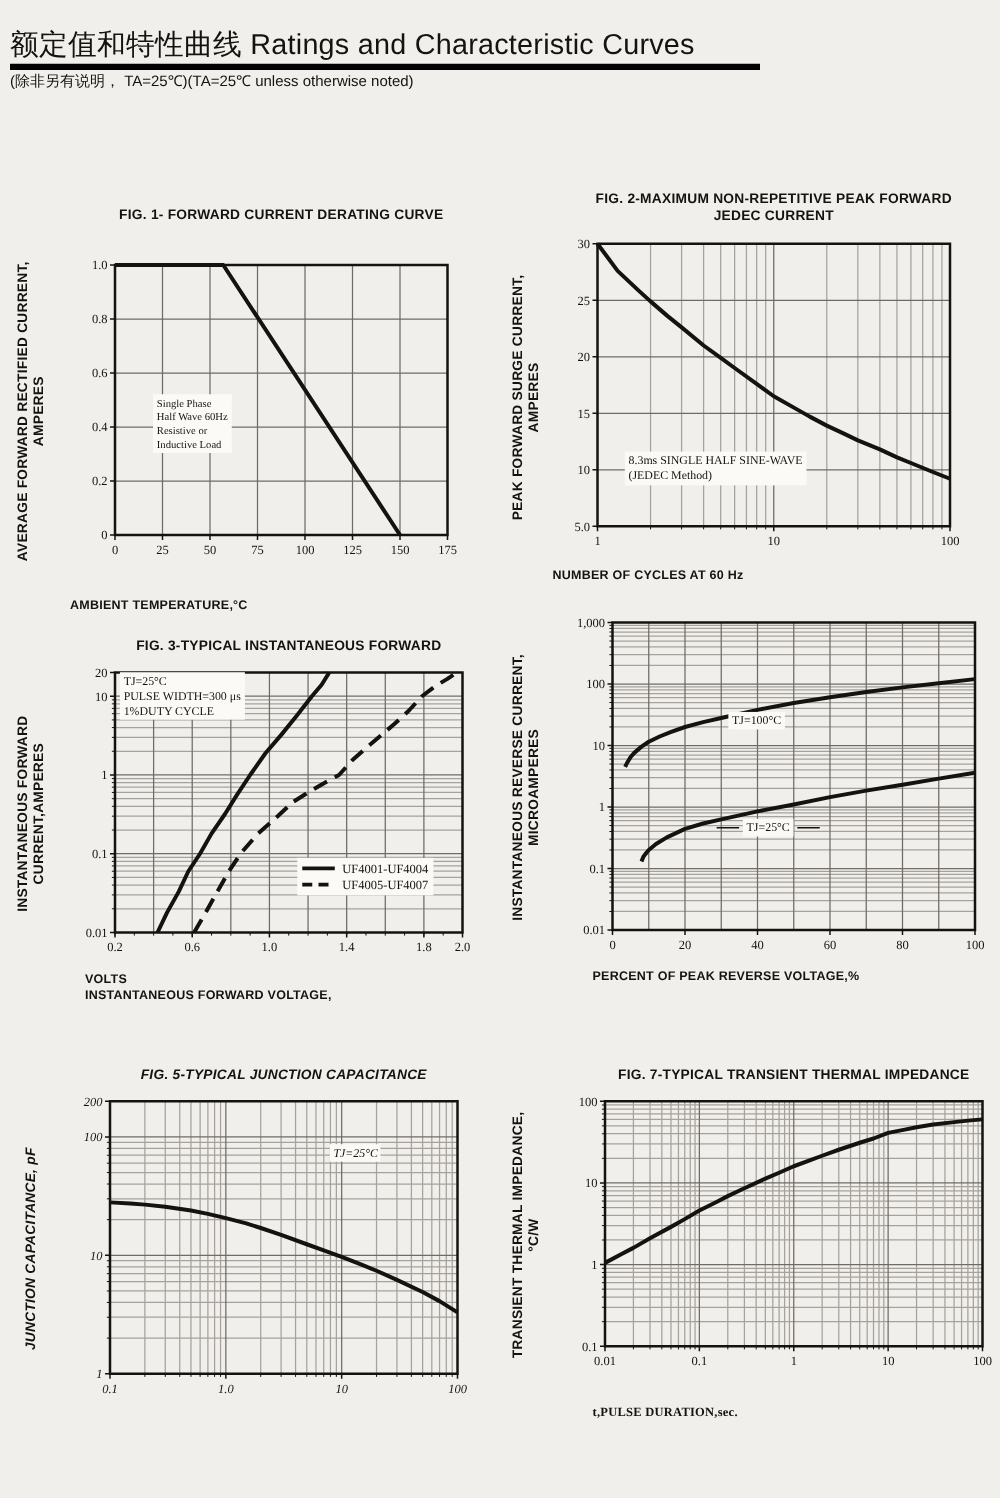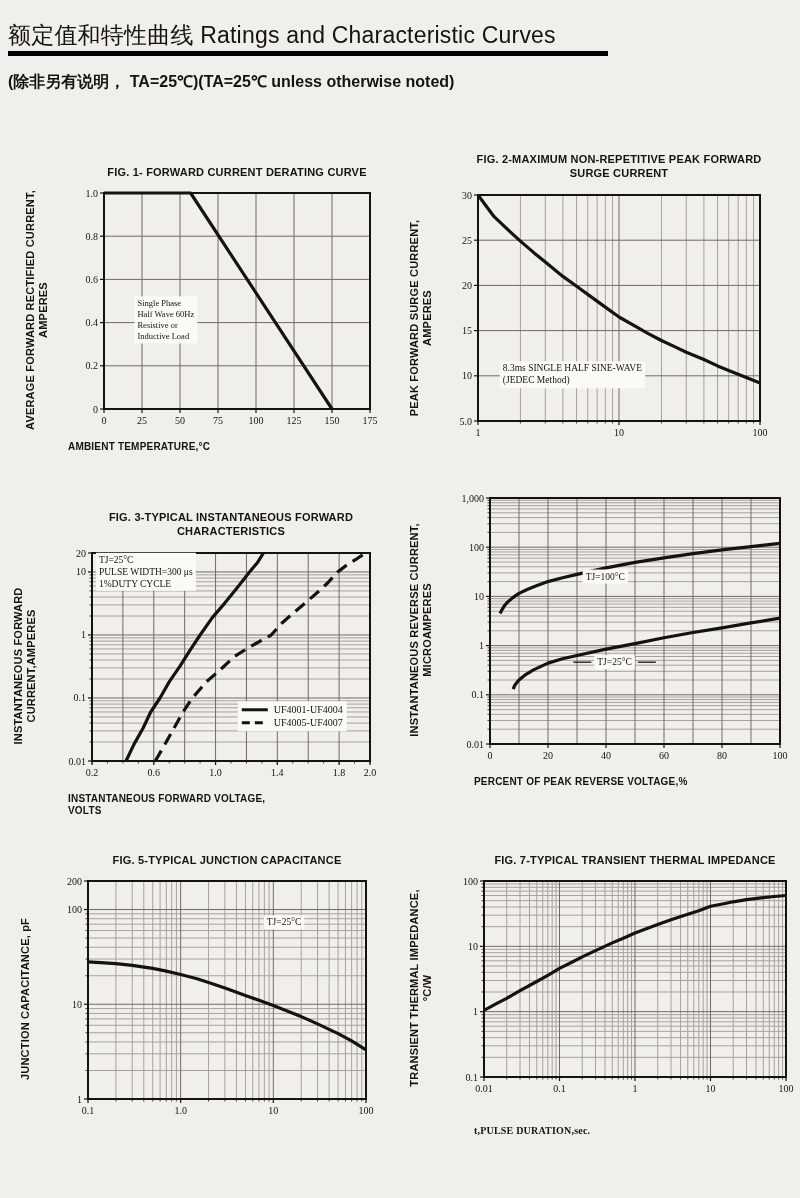--- a/index.html
+++ b/index.html
@@ -7,44 +7,44 @@
     width:800px;height:1198px;position:relative;overflow:hidden;
     background:#f1efec;color:#15130f;
     font-family:"Liberation Sans",sans-serif;
   }
   .header{position:absolute;left:8px;top:22px;width:784px;}
   .page-title{
     font-size:23px;font-weight:normal;line-height:1.15;margin:0;
     width:600px;border-bottom:5px solid #000;padding-bottom:3px;
     letter-spacing:0.2px;white-space:nowrap;
   }
-  .subtitle{font-size:16px;font-weight:bold;margin-top:14px;}
+  .subtitle{font-size:12px;font-weight:normal;margin-top:0;}
   .figure{position:absolute;display:flex;flex-direction:column;}
   .fig-title{
     text-align:center;font-weight:bold;font-size:11px;line-height:1.3;
     margin-bottom:6px;letter-spacing:0.2px;
   }
   .fig-body{display:flex;align-items:stretch;}
   .ylabel{width:42px;flex:none;position:relative;}
   .ylabel-inner{
     position:absolute;top:50%;left:50%;
     transform:translate(-50%,-50%) rotate(-90deg);
     font-weight:bold;font-size:11px;line-height:1.15;text-align:center;
     white-space:nowrap;letter-spacing:0.2px;
   }
   .chart{flex:none;display:block;}
   .fig-xlabel{
     text-align:left;font-weight:bold;font-size:10px;line-height:1.25;
     margin-top:6px;letter-spacing:0.2px;
   }
-  #figbox-fig1{left:16px;top:165px;width:390px;}
+  #figbox-fig1{left:4px;top:165px;width:390px;gap:19px;}
   #figbox-fig2{left:400px;top:152px;width:396px;}
   #figbox-fig3{left:4px;top:510px;width:390px;}
   #figbox-fig4{left:400px;top:490px;width:396px;}
-  #figbox-fig5{left:4px;top:853px;width:390px;}
+  #figbox-fig5{left:4px;top:853px;width:390px;font-style:italic;}
   #figbox-fig6{left:400px;top:853px;width:396px;}
   #figbox-fig1 .fig-title,#figbox-fig1 .fig-xlabel{padding-left:52px;}
   #figbox-fig2 .fig-title,#figbox-fig2 .fig-xlabel{padding-left:42px;}
   #figbox-fig3 .fig-title,#figbox-fig3 .fig-xlabel{padding-left:64px;}
   #figbox-fig4 .fig-title,#figbox-fig4 .fig-xlabel{padding-left:74px;}
   #figbox-fig5 .fig-title,#figbox-fig5 .fig-xlabel{padding-left:56px;}
   #figbox-fig6 .fig-title,#figbox-fig6 .fig-xlabel{padding-left:74px;}
   #figbox-fig6 .fig-xlabel{margin-top:22px;font-family:Liberation Serif, serif;}
 </style>
 </head>
@@ -126,21 +126,21 @@
   </div>
   <div class="fig-xlabel">
     <div>AMBIENT TEMPERATURE,°C</div>
     <div></div>
   </div>
 </div>
 
 <div class="figure" id="figbox-fig2">
   <div class="fig-title">
     <div>FIG. 2-MAXIMUM NON-REPETITIVE PEAK FORWARD</div>
-    <div>SURGE CURRENT</div>
+    <div>JEDEC CURRENT</div>
   </div>
   <div class="fig-body">
     <div class="ylabel">
       <div class="ylabel-inner">
         <div>PEAK  FORWARD SURGE CURRENT,</div>
         <div>AMPERES</div>
       </div>
     </div>
     <svg id="fig2" class="chart" width="334" height="262" viewBox="0 0 334 262">
         <g stroke="#a6a29b" stroke-width="1">
@@ -208,26 +208,29 @@
           <line x1="304.33568816586404" y1="234" x2="304.33568816586404" y2="236.5" stroke="#15130f" stroke-width="0.8"></line>
           <line x1="311.5481938309448" y1="234" x2="311.5481938309448" y2="236.5" stroke="#15130f" stroke-width="0.8"></line>
         </g>
         <g font-family="&quot;Liberation Serif&quot;,serif" font-size="9.5" fill="#15130f">
           <rect x="57.8288688659668" y="174.27999877929688" width="145.3525390625" height="27" fill="#fbfaf7"></rect>
           <text x="60.828867526851056" y="184.28">8.3ms SINGLE HALF SINE-WAVE</text>
           <text x="60.828867526851056" y="196.28">(JEDEC Method)</text>
         </g>
       </svg>
   </div>
+  <div class="fig-xlabel">
+    <div>NUMBER OF CYCLES AT 60 Hz</div>
+    <div></div>
+  </div>
 </div>
 
 <div class="figure" id="figbox-fig3">
   <div class="fig-title">
     <div>FIG. 3-TYPICAL INSTANTANEOUS FORWARD</div>
-    <div>CHARACTERISTICS</div>
   </div>
   <div class="fig-body">
     <div class="ylabel">
       <div class="ylabel-inner">
         <div>INSTANTANEOUS FORWARD</div>
         <div>CURRENT,AMPERES</div>
       </div>
     </div>
     <svg id="fig3" class="chart" width="334" height="242" viewBox="0 0 334 242">
         <g stroke="#a6a29b" stroke-width="1">
@@ -350,22 +353,22 @@
         <g font-family="&quot;Liberation Serif&quot;,serif" font-size="10" fill="#15130f">
           <rect x="191.8111114501953" y="156.27781677246094" width="108.90623474121094" height="30" fill="#fbfaf7"></rect>
           <line x1="195.8111111111111" y1="164.77781225744258" x2="221.8111111111111" y2="164.77781225744258" stroke="#15130f" stroke-width="3"></line>
           <text x="227.8111111111111" y="168.27781225744258">UF4001-UF4004</text>
           <line x1="195.8111111111111" y1="177.77781225744258" x2="221.8111111111111" y2="177.77781225744258" stroke="#15130f" stroke-width="3" stroke-dasharray="8 5"></line>
           <text x="227.8111111111111" y="181.27781225744258">UF4005-UF4007</text>
         </g>
       </svg>
   </div>
   <div class="fig-xlabel">
+    <div>VOLTS</div>
     <div>INSTANTANEOUS FORWARD VOLTAGE,</div>
-    <div>VOLTS</div>
   </div>
 </div>
 
 <div class="figure" id="figbox-fig4">
   <div class="fig-body">
     <div class="ylabel">
       <div class="ylabel-inner">
         <div>INSTANTANEOUS REVERSE CURRENT,</div>
         <div>MICROAMPERES</div>
       </div>

